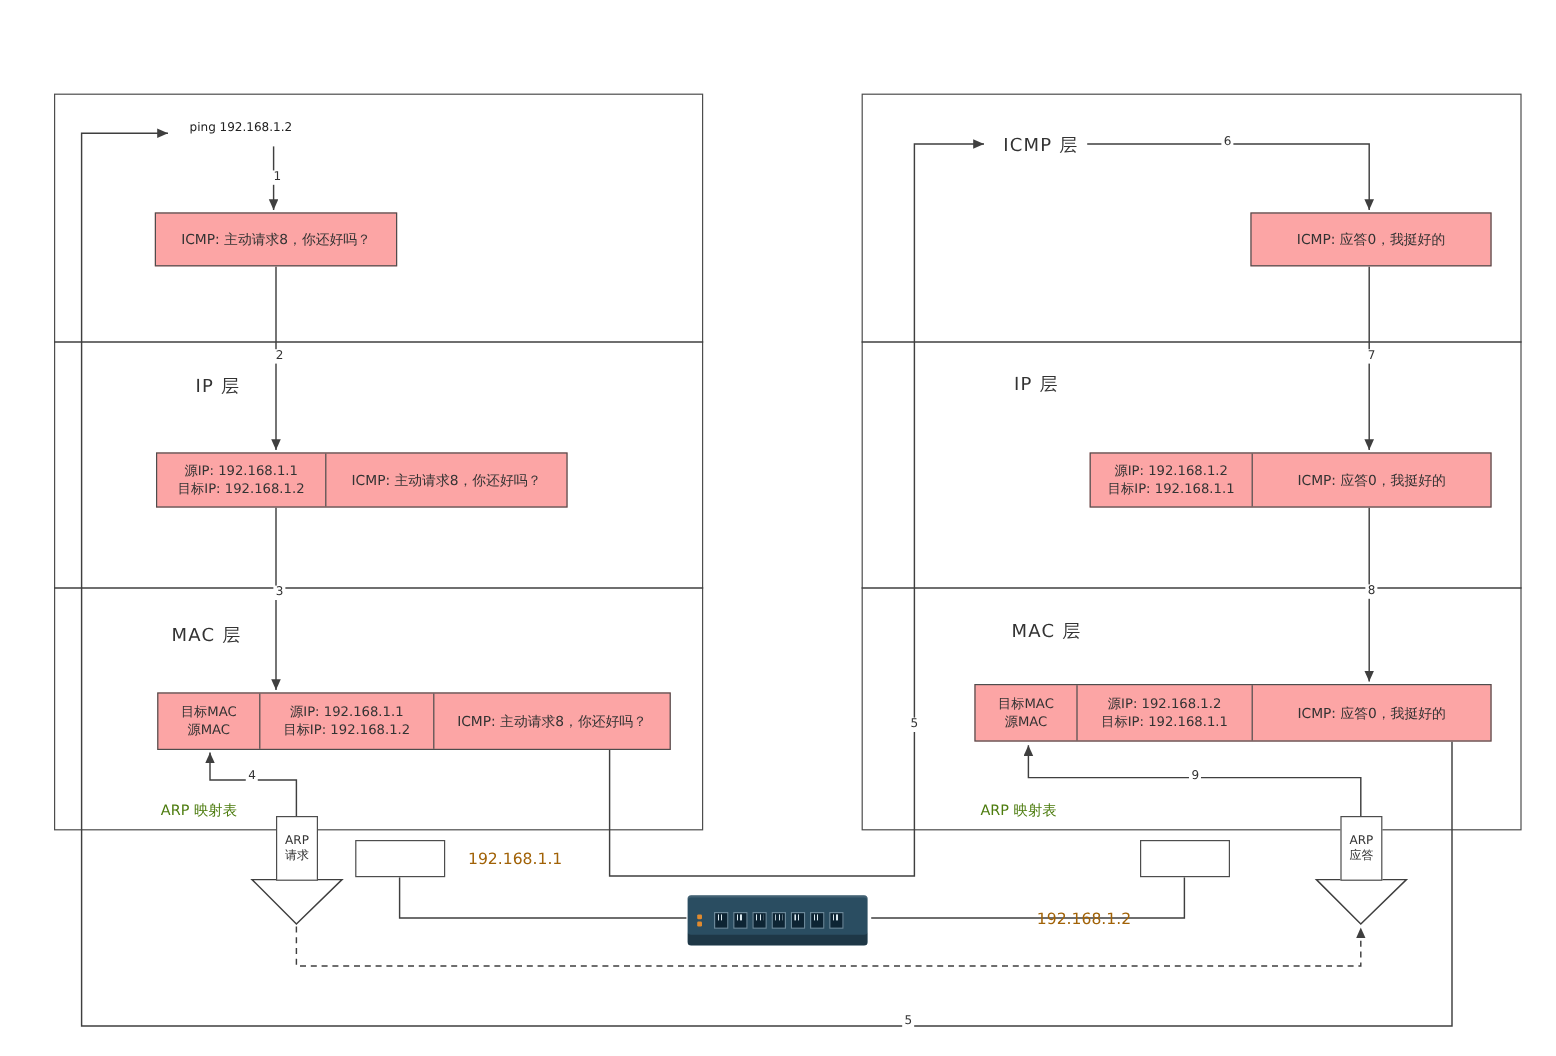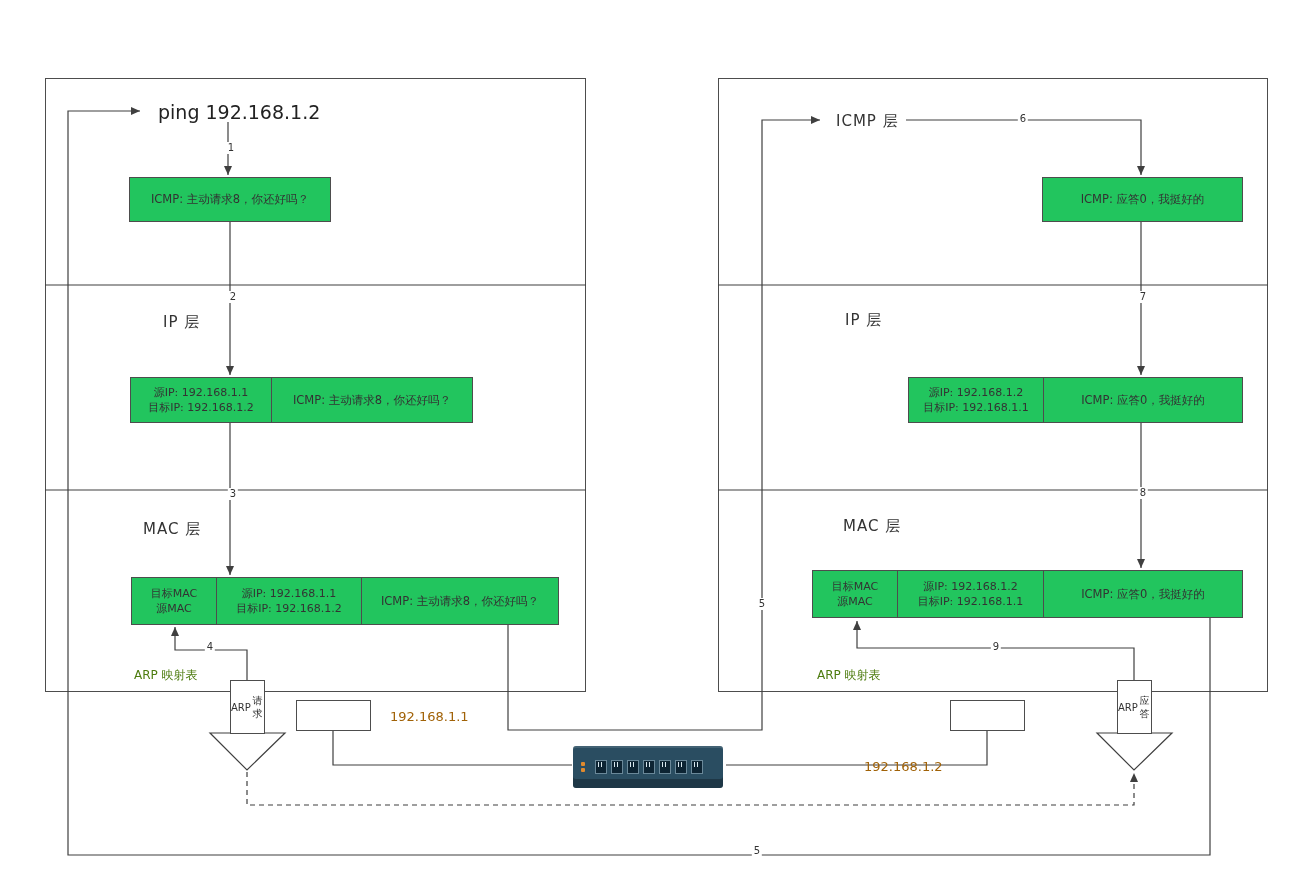--- a/index.html
+++ b/index.html
@@ -5,41 +5,41 @@
   * { margin:0; padding:0; box-sizing:border-box; }
   html,body { background:#fff; }
   .canvas {
     position:relative; width:1297px; height:880px; background:#fff;
     font-family:"DejaVu Sans","Liberation Sans",sans-serif; color:#333;
     overflow:hidden;
   }
   .outer-box { position:absolute; border:1px solid #4d4d4d; background:#fff; z-index:0; }
   svg.wires { position:absolute; left:0; top:0; z-index:1; }
   .pkt-box {
-    position:absolute; border:1px solid #4d4d4d; background:#22c55e; z-index:2;
+    position:absolute; border:1px solid #4d4d4d; background:#fca5a5; z-index:2;
     display:flex; align-items:stretch; font-size:11.5px;
   }
   .cell {
     display:flex; flex-direction:column; align-items:center; justify-content:center;
     border-right:1px solid #4d4d4d; font-size:11px; line-height:15px; text-align:center;
   }
   .cell:last-child { border-right:none; }
   .cell.payload { flex:1; font-size:11.5px; line-height:14px; }
   .single { align-items:center; justify-content:center; font-size:11.5px; }
   .layer-label { position:absolute; z-index:2; font-size:15px; letter-spacing:1px; color:#333; }
   .small-label { position:absolute; z-index:2; font-size:12px; color:#4d7c0f; }
-  .ping-label { position:absolute; z-index:2; font-size:19px; color:#222; }
+  .ping-label { position:absolute; z-index:2; font-size:10px; color:#222; }
   .ip-label { position:absolute; z-index:2; font-size:13px; color:#a16207; }
   .step {
     position:absolute; z-index:3; background:#fff; font-size:10px; color:#333;
     padding:0 2px; transform:translateX(-50%); line-height:12px;
   }
   .arp-box {
     position:absolute; width:35px; height:54px; border:1px solid #4d4d4d; background:#fff;
-    z-index:2; display:flex; align-items:center; justify-content:center;
+    z-index:2; display:flex; flex-direction:column; justify-content:center;
     font-size:10px; line-height:13px; text-align:center;
   }
   .nic-box { position:absolute; width:75px; height:31px; border:1px solid #4d4d4d; background:#fff; z-index:2; }
   .switch {
     position:absolute; left:573px; top:746px; width:150px; height:42px;
     background:#2a4d61; border-radius:3px; z-index:2;
     box-shadow: inset 0 -9px 0 rgba(0,0,0,0.28), inset 0 2px 0 rgba(255,255,255,0.12);
     display:flex; align-items:center;
   }
   .sw-leds { margin-left:8px; display:flex; flex-direction:column; }

